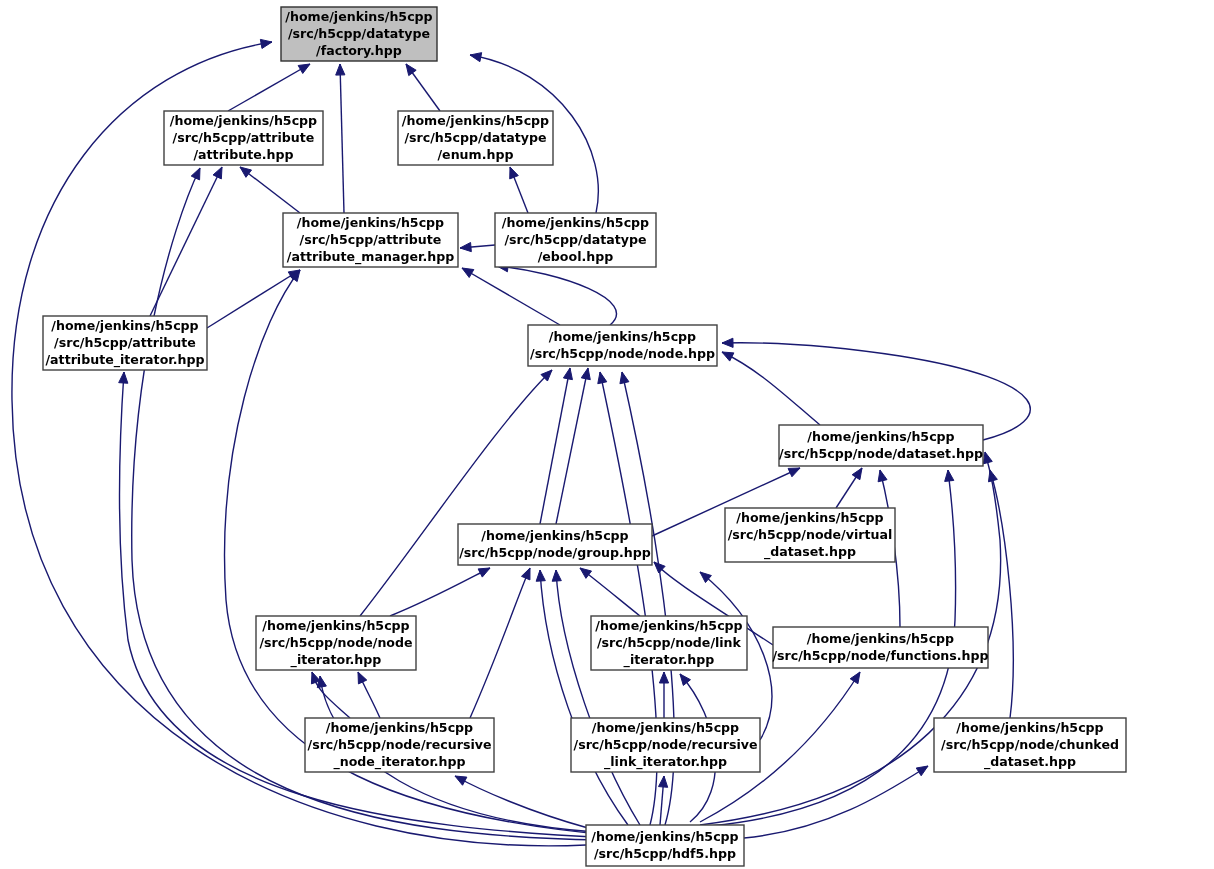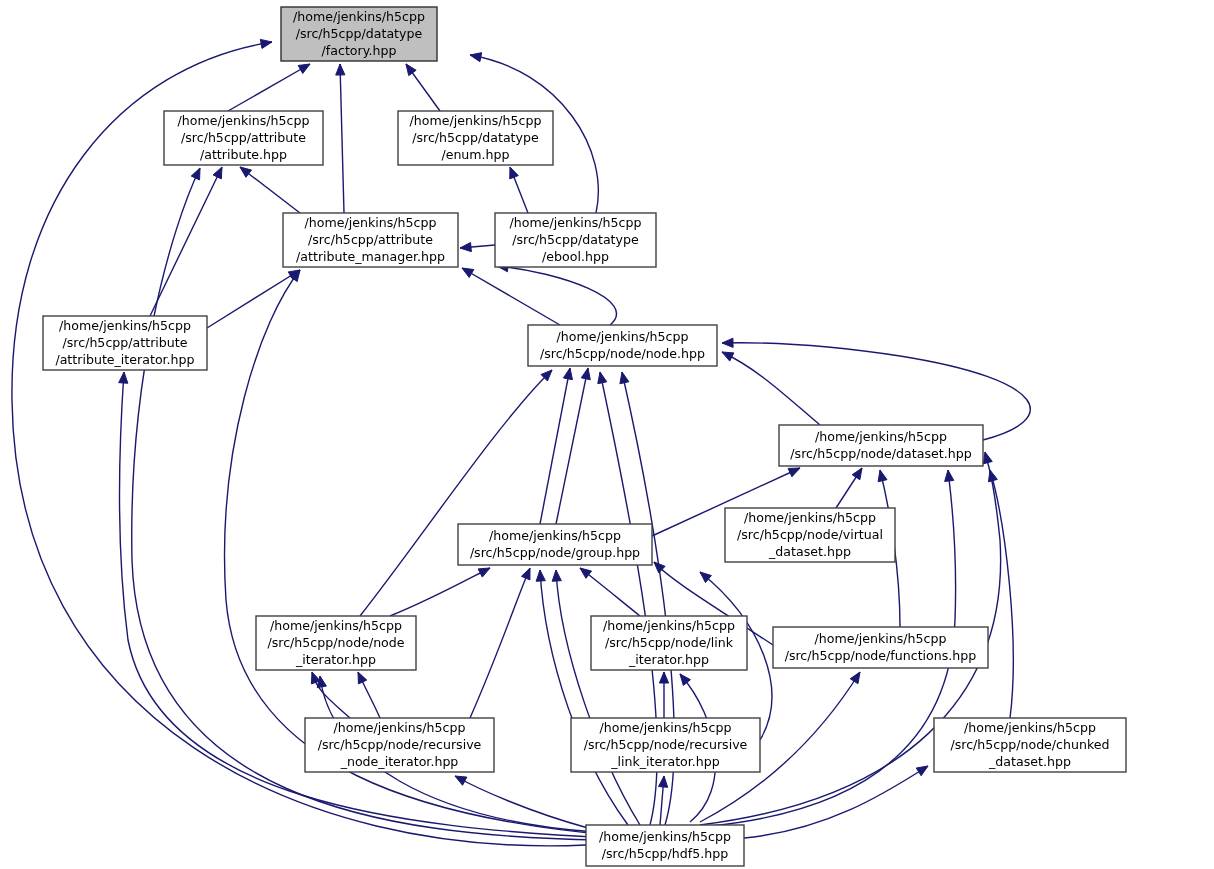--- a/index.html
+++ b/index.html
@@ -7,20 +7,21 @@
     padding: 0;
     background: #ffffff;
   }
   #graph-root {
     position: relative;
     width: 1214px;
     height: 869px;
     background: #ffffff;
     font-family: "DejaVu Sans", sans-serif;
     overflow: hidden;
+    font-weight: bold;
   }
   svg.graph-canvas {
     position: absolute;
     left: 0;
     top: 0;
     width: 1214px;
     height: 869px;
   }
   .edge-path {
     fill: none;

